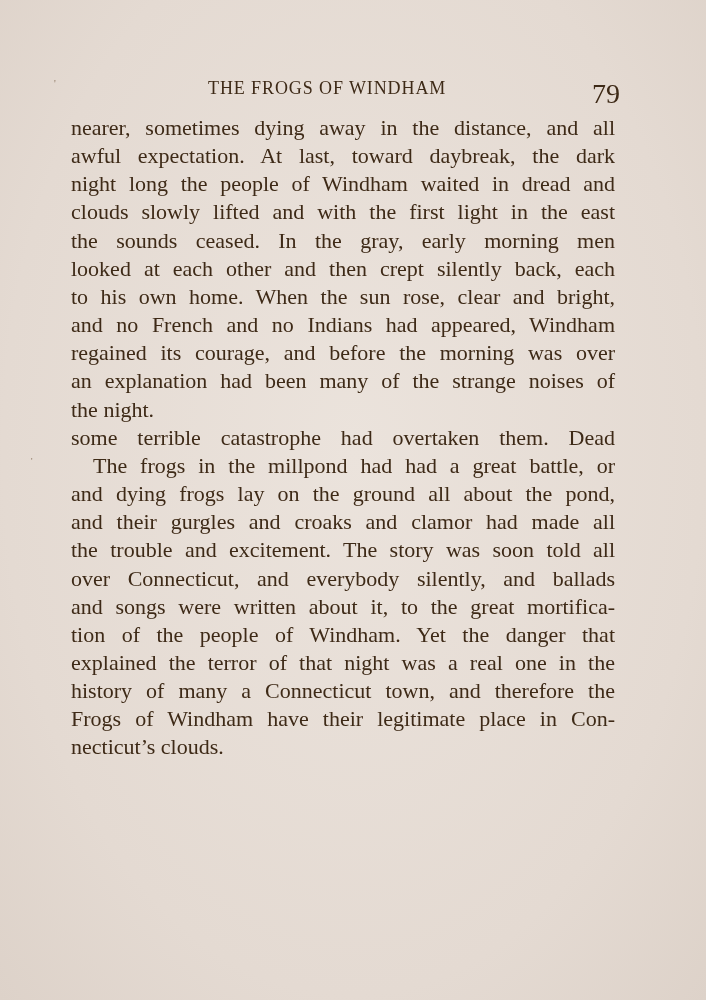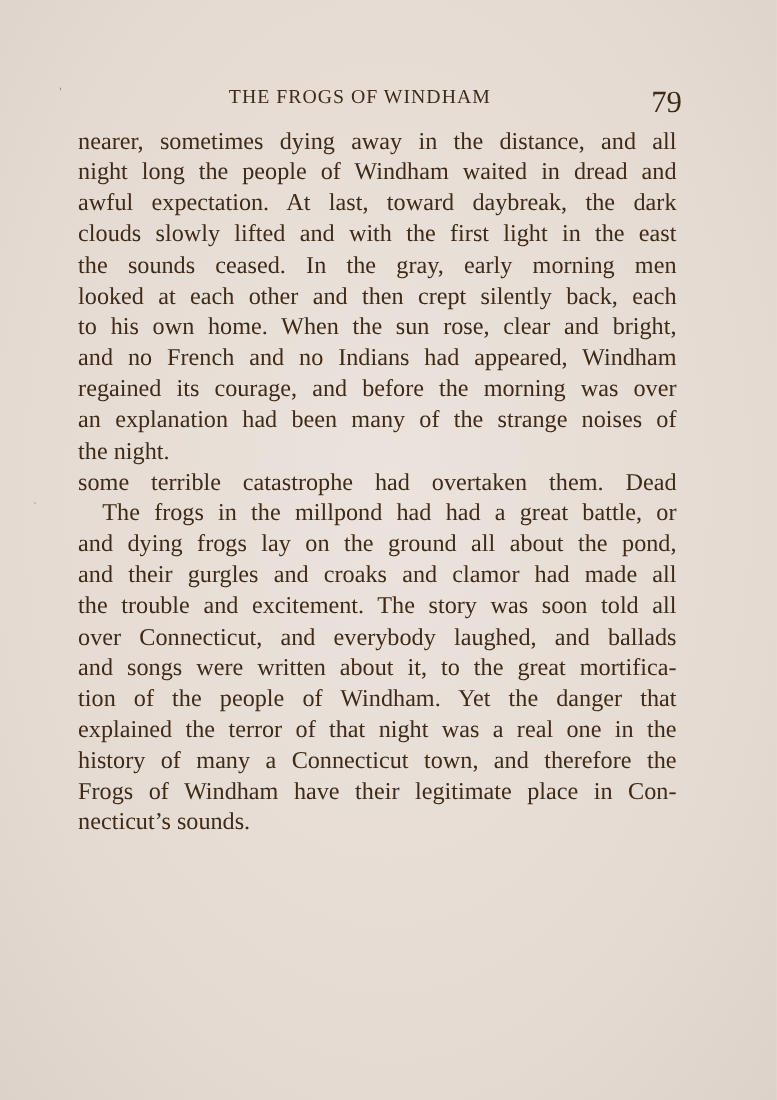--- a/index.html
+++ b/index.html
@@ -40,38 +40,38 @@
   <span class="running-title">THE FROGS OF WINDHAM</span>
   <span class="page-number">79</span>
 </div>
 
 <span class="mark" style="left:54px;top:78px;">'</span>
 <span class="mark" style="left:30px;top:456px;">᾿</span>
 
 <div class="body-text" id="body-text">
     <div>
       <span class="line">nearer, sometimes dying away in the distance, and all</span>
+      <span class="line">awful expectation. At last, toward daybreak, the dark</span>
       <span class="line">night long the people of Windham waited in dread and</span>
-      <span class="line">awful expectation. At last, toward daybreak, the dark</span>
       <span class="line">clouds slowly lifted and with the first light in the east</span>
       <span class="line">the sounds ceased. In the gray, early morning men</span>
       <span class="line">looked at each other and then crept silently back, each</span>
       <span class="line">to his own home. When the sun rose, clear and bright,</span>
       <span class="line">and no French and no Indians had appeared, Windham</span>
       <span class="line">regained its courage, and before the morning was over</span>
       <span class="line">an explanation had been many of the strange noises of</span>
       <span class="line last">the night.</span>
     </div>
     <div>
       <span class="line">some terrible catastrophe had overtaken them. Dead</span>
       <span class="line indent">The frogs in the millpond had had a great battle, or</span>
       <span class="line">and dying frogs lay on the ground all about the pond,</span>
       <span class="line">and their gurgles and croaks and clamor had made all</span>
       <span class="line">the trouble and excitement. The story was soon told all</span>
-      <span class="line">over Connecticut, and everybody laughed, and ballads</span>
+      <span class="line">over Connecticut, and everybody silently, and ballads</span>
       <span class="line">and songs were written about it, to the great mortifica-</span>
       <span class="line">tion of the people of Windham. Yet the danger that</span>
       <span class="line">explained the terror of that night was a real one in the</span>
       <span class="line">history of many a Connecticut town, and therefore the</span>
       <span class="line">Frogs of Windham have their legitimate place in Con-</span>
-      <span class="line last">necticut’s sounds.</span>
+      <span class="line last">necticut’s clouds.</span>
     </div>
   </div>
 
 </body></html>

